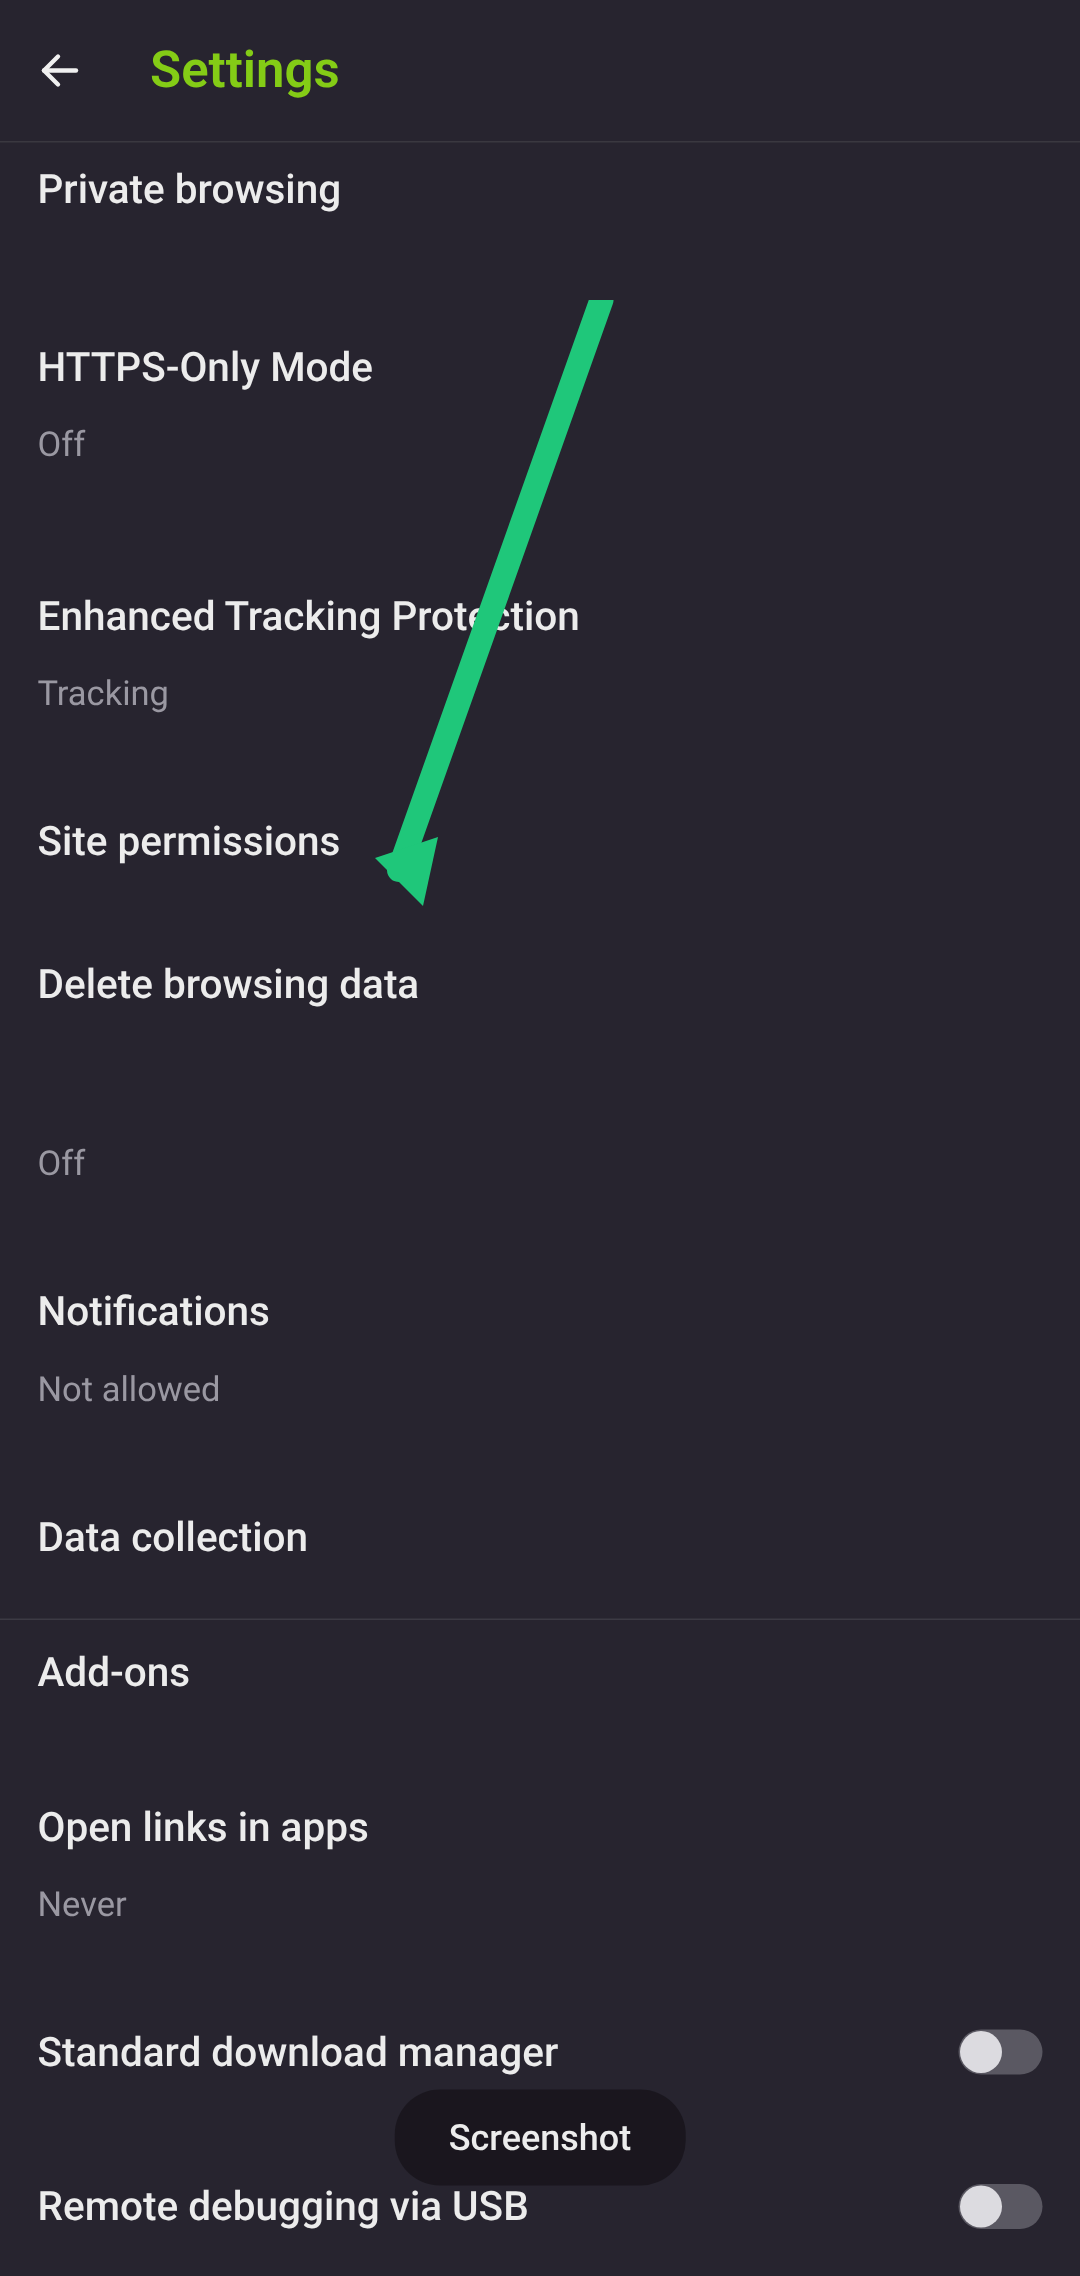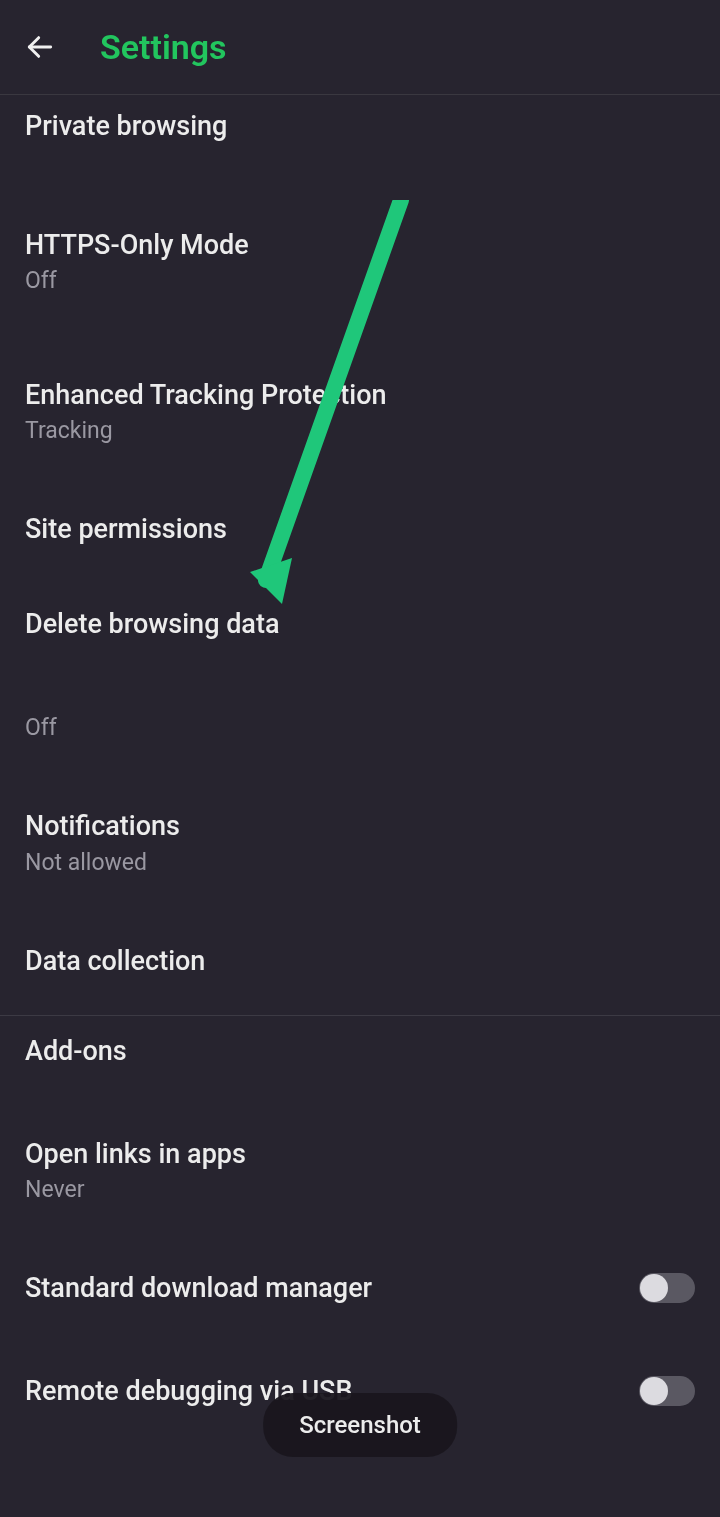--- a/index.html
+++ b/index.html
@@ -31,21 +31,21 @@
     justify-content: center;
     margin-right: 40px;
   }
   .back-icon svg {
     width: 32px;
     height: 32px;
   }
   .header-title {
     font-size: 34px;
     font-weight: 600;
-    color: #22c55e;
+    color: #84cc16;
   }
   .divider {
     height: 1px;
     background: #3a3840;
     width: 100%;
   }
   .content {
     padding: 0;
   }
   .setting-item {
@@ -64,21 +64,21 @@
   }
   .setting-title {
     font-size: 27px;
     font-weight: 500;
     color: #ececec;
     line-height: 1.3;
   }
   .setting-subtitle {
     font-size: 23px;
     color: #9a98a2;
-    margin-top: 4px;
+    margin-top: 20px;
   }
   .section-header {
     font-size: 22px;
     color: #9b7dd9;
     padding: 12px 25px;
   }
   .section-divider-top {
     height: 1px;
     background: #3c3a44;
     margin-top: 18px;

